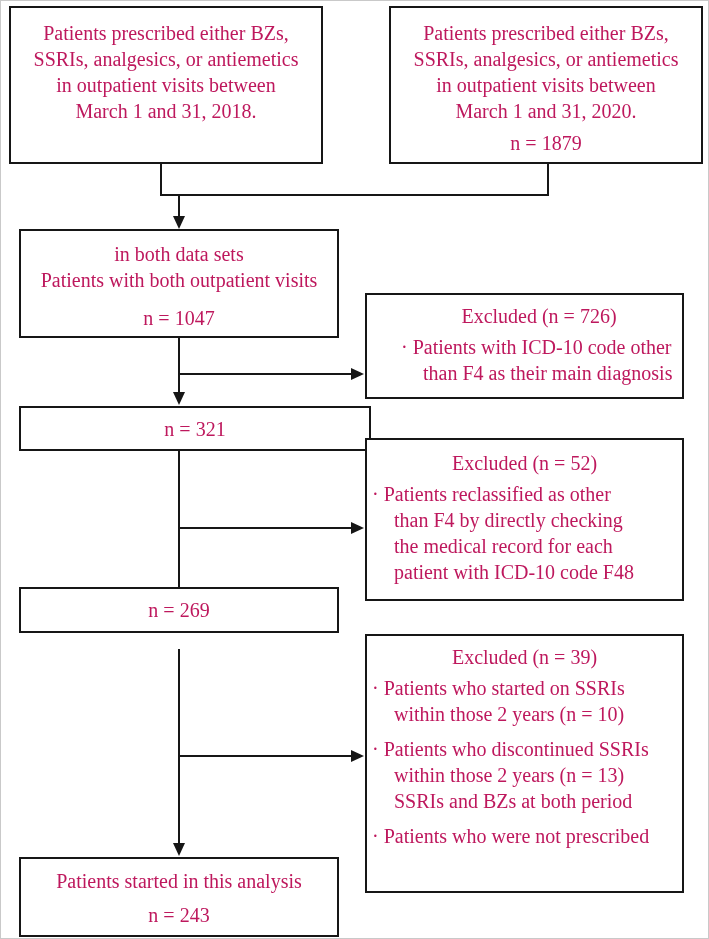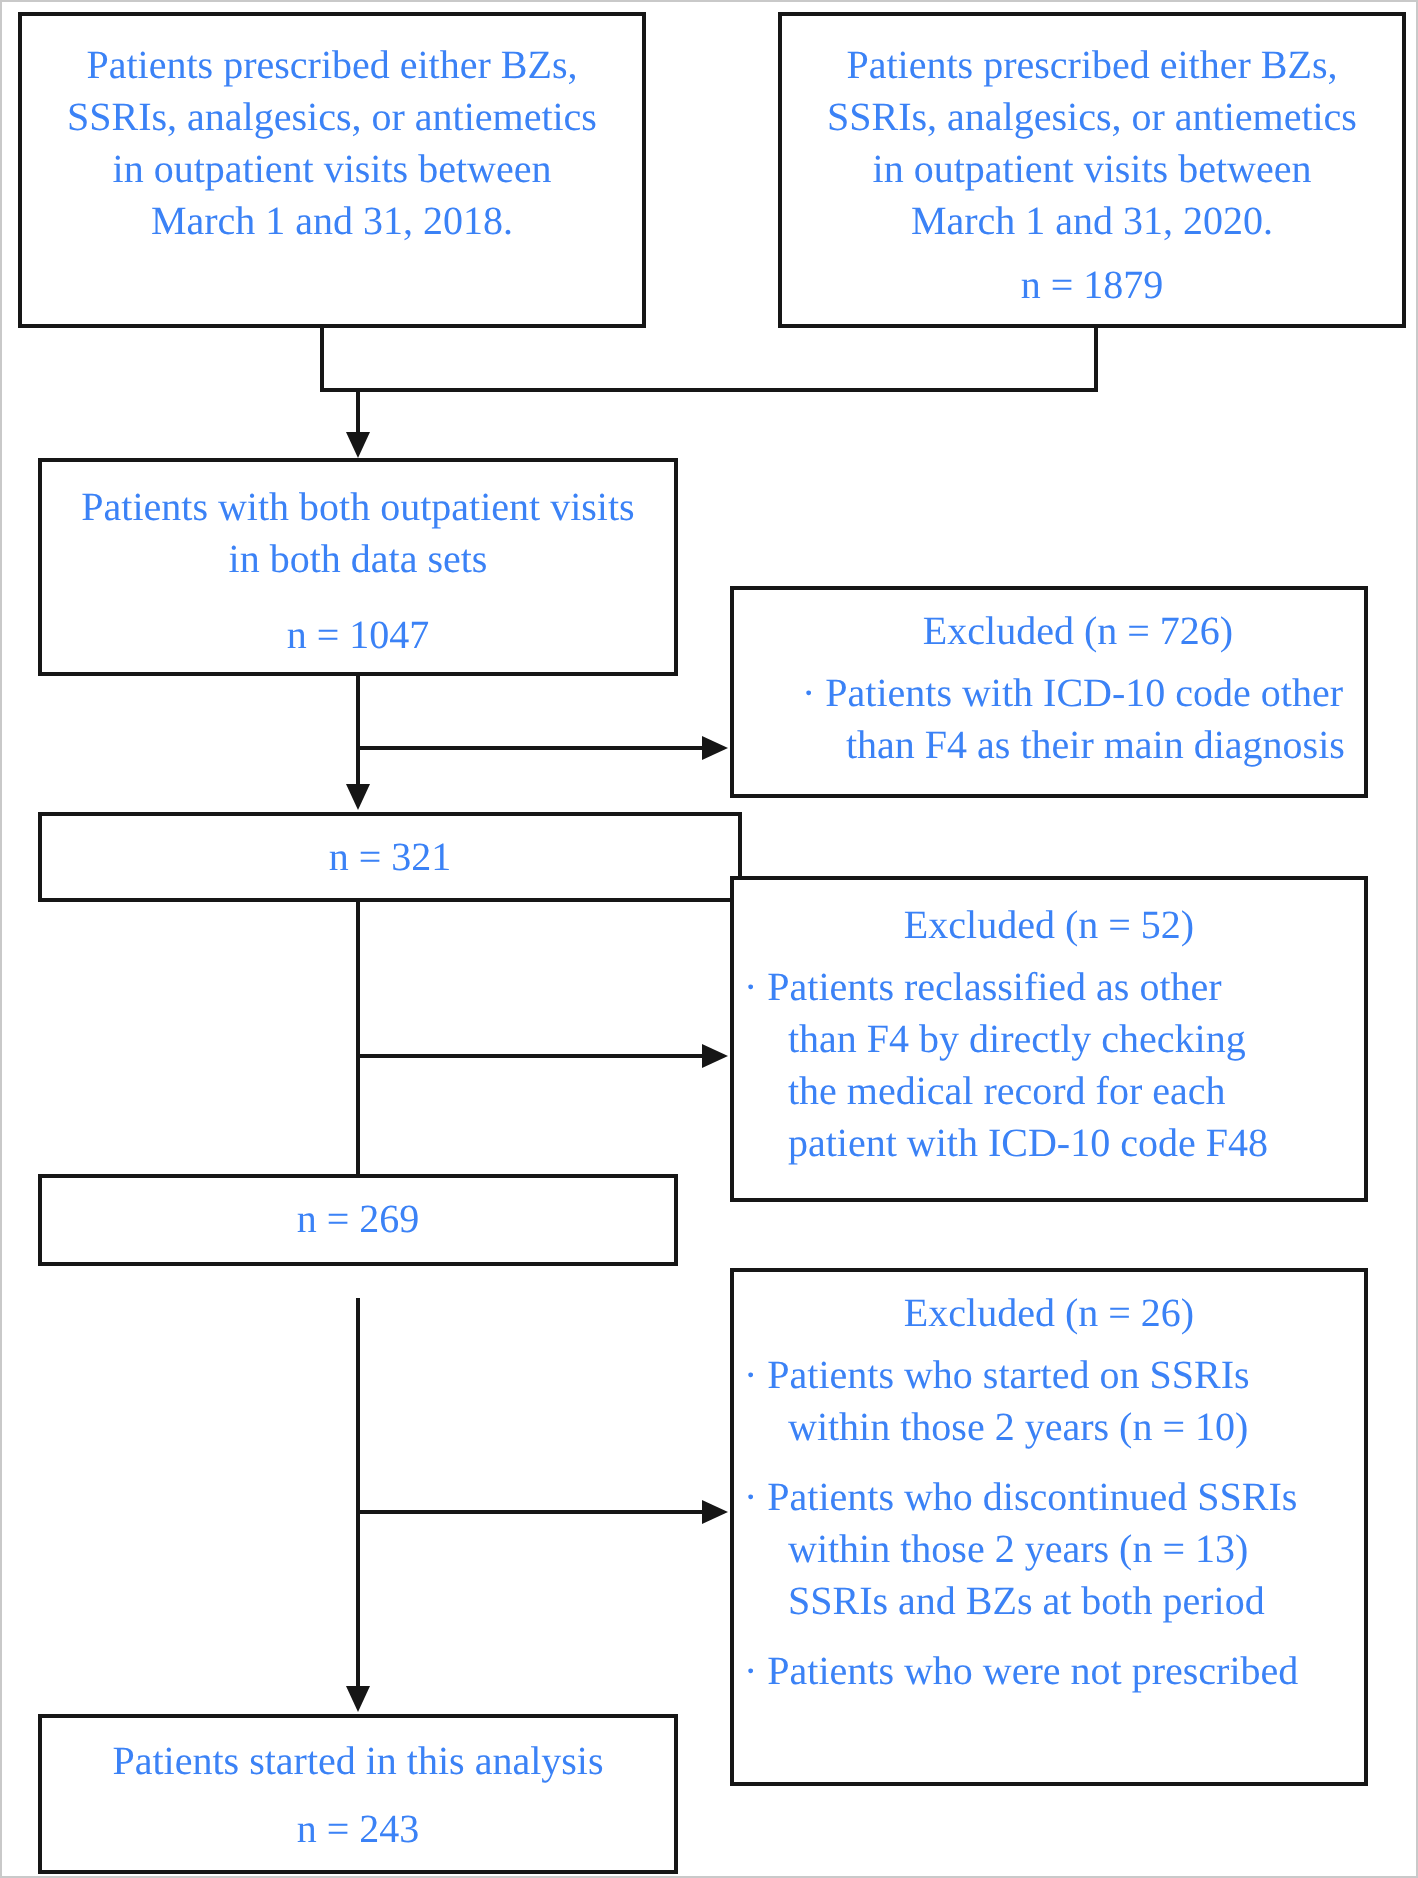--- a/index.html
+++ b/index.html
@@ -2,21 +2,21 @@
 <html><head>
 <meta charset="utf-8">
 <style>
   html, body { margin: 0; padding: 0; background: #ffffff; }
   .figure {
     position: relative;
     width: 709px;
     height: 939px;
     background: #ffffff;
     font-family: "Liberation Serif", serif;
-    color: #3b82f6;
+    color: #be185d;
     border: 1px solid #c9c9c9;
     box-sizing: border-box;
     overflow: hidden;
   }
   .connectors {
     position: absolute;
     left: 0; top: 0;
     width: 709px; height: 939px;
     pointer-events: none;
   }
@@ -94,22 +94,22 @@
 
   <div class="box" id="box-cohort-2020">
     <div class="line">Patients prescribed either BZs,</div>
     <div class="line">SSRIs, analgesics, or antiemetics</div>
     <div class="line">in outpatient visits between</div>
     <div class="line">March 1 and 31, 2020.</div>
     <div class="line n-gap-sm">n = 1879</div>
   </div>
 
   <div class="box" id="box-both-visits">
+    <div class="line">in both data sets</div>
     <div class="line">Patients with both outpatient visits</div>
-    <div class="line">in both data sets</div>
     <div class="line n-gap-md">n = 1047</div>
   </div>
 
   <div class="box" id="box-n321">
     <div class="line">n = 321</div>
   </div>
 
   <div class="box" id="box-n269">
     <div class="line">n = 269</div>
   </div>
@@ -127,21 +127,21 @@
 
   <div class="box ex-box" id="box-excluded-52">
     <div class="line ex-title">Excluded (n = 52)</div>
     <div class="line b0">· Patients reclassified as other</div>
     <div class="line b1">than F4 by directly checking</div>
     <div class="line b1">the medical record for each</div>
     <div class="line b1">patient with ICD-10 code F48</div>
   </div>
 
   <div class="box ex-box" id="box-excluded-26">
-    <div class="line ex-title">Excluded (n = 26)</div>
+    <div class="line ex-title">Excluded (n = 39)</div>
     <div class="line b0">· Patients who started on SSRIs</div>
     <div class="line b1">within those 2 years (n = 10)</div>
     <div class="line b0 gap-top">· Patients who discontinued SSRIs</div>
     <div class="line b1">within those 2 years (n = 13)</div>
     <div class="line b1">SSRIs and BZs at both period</div>
     <div class="line b0 gap-top">· Patients who were not prescribed</div>
   </div>
 
 </div>
 

